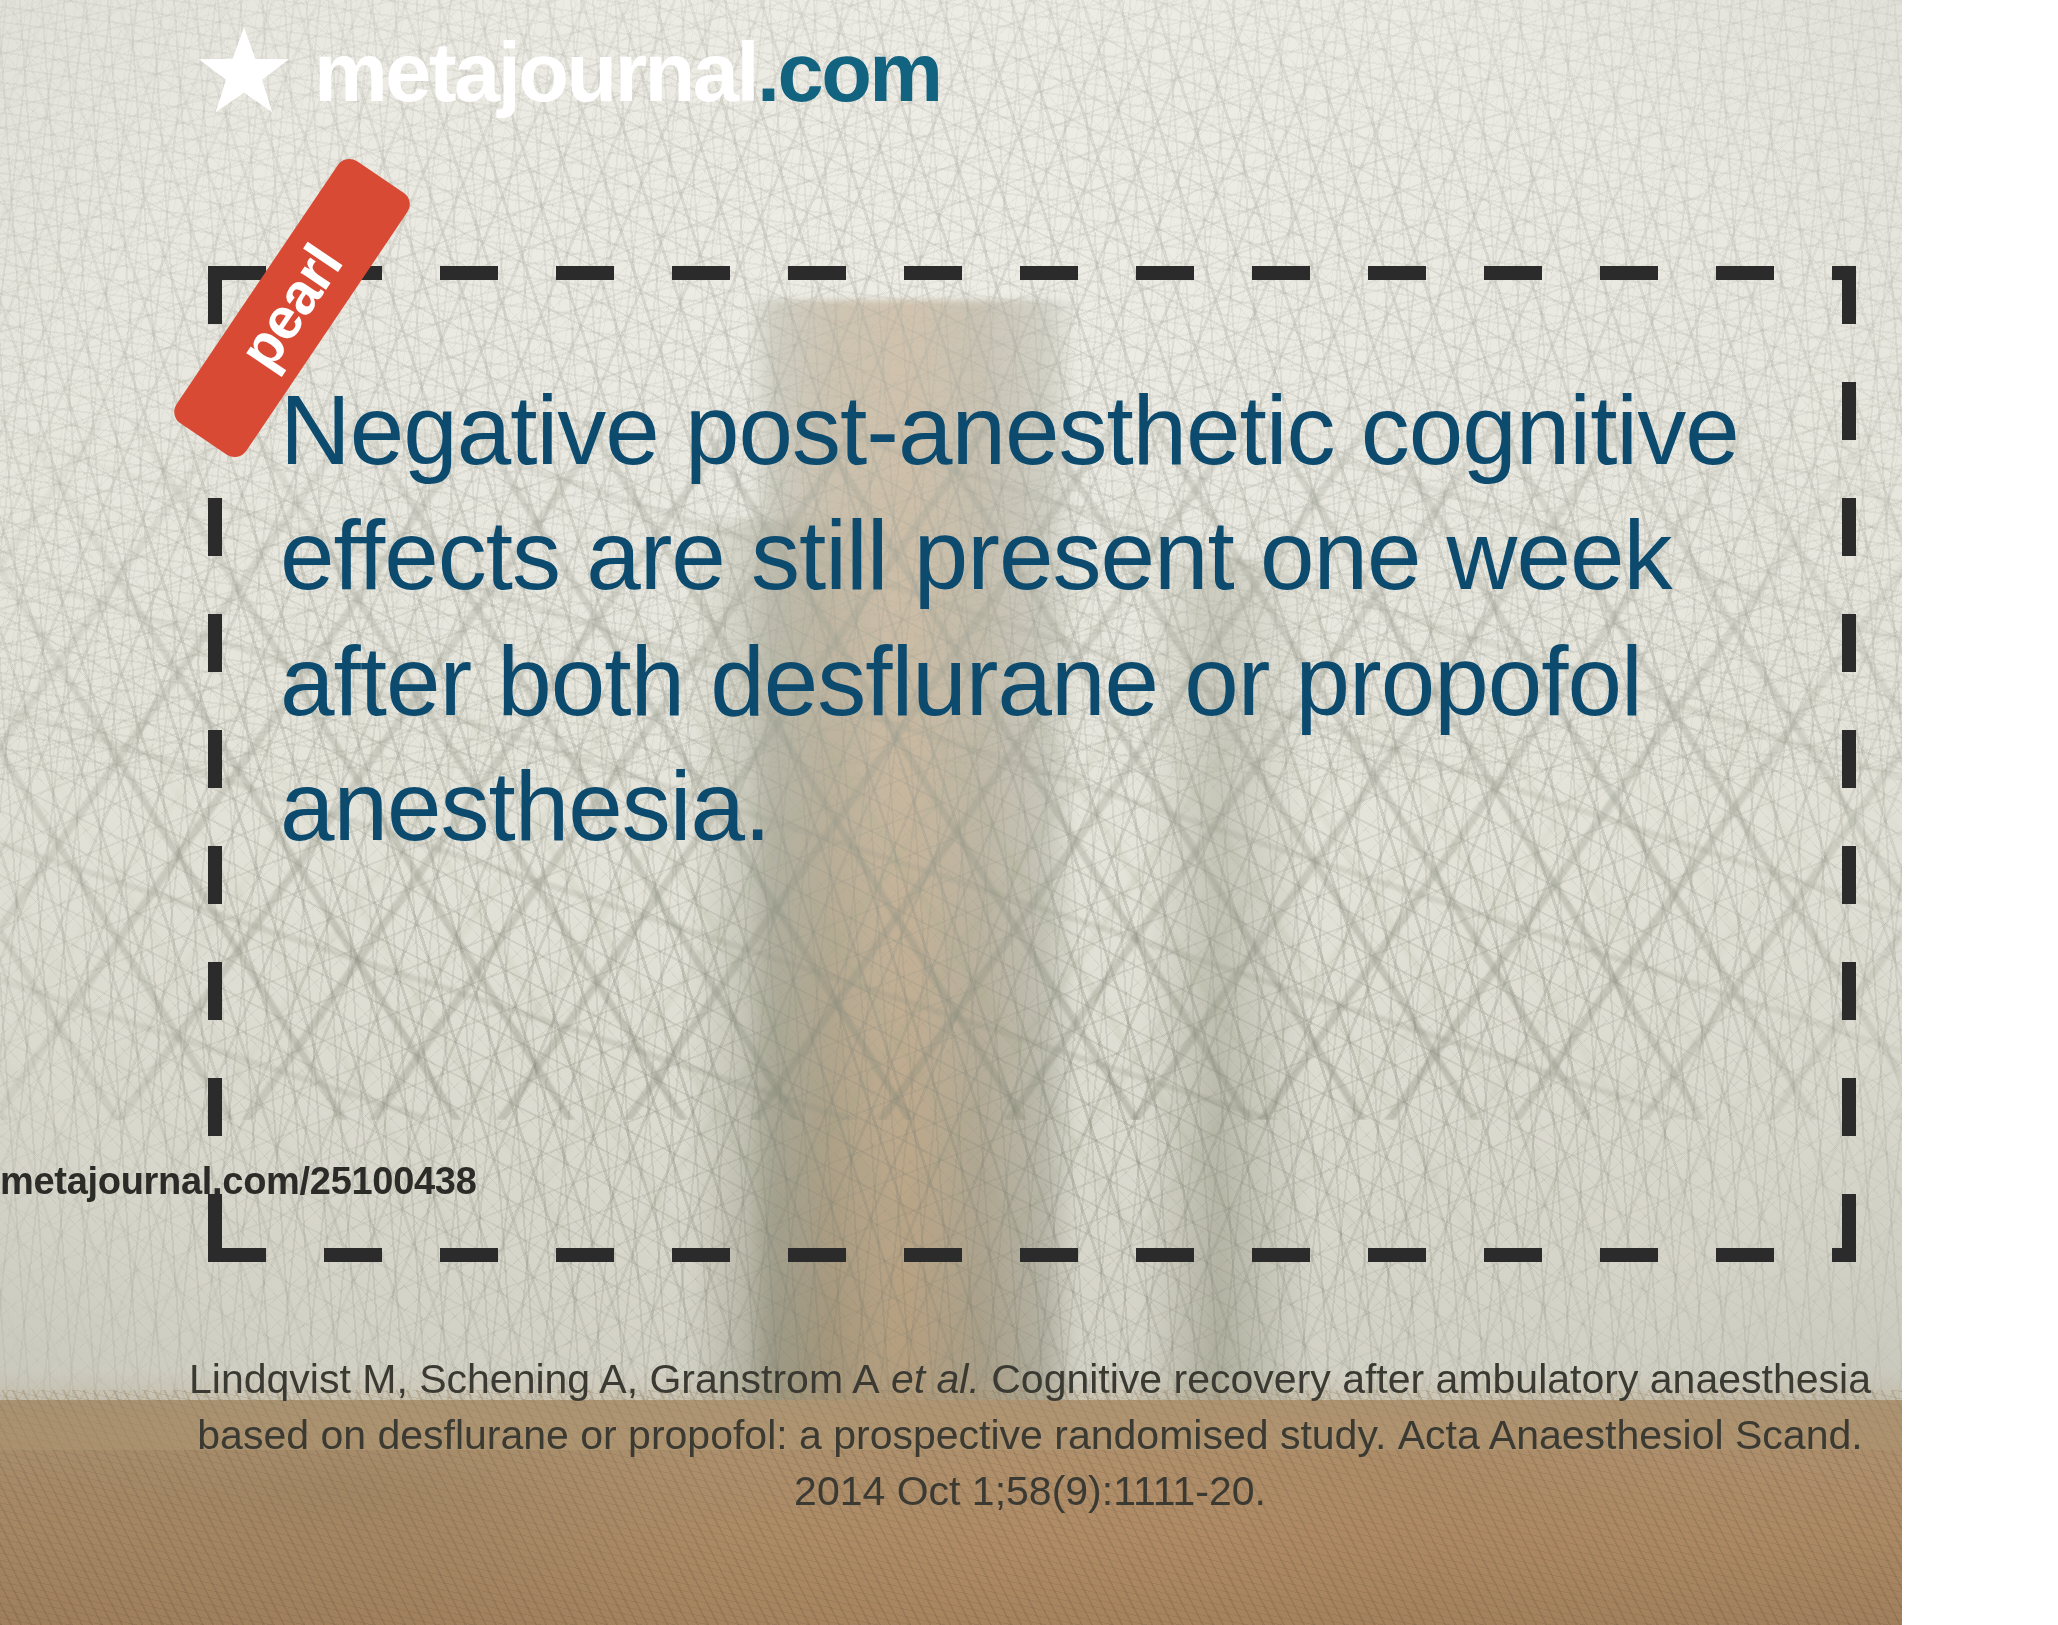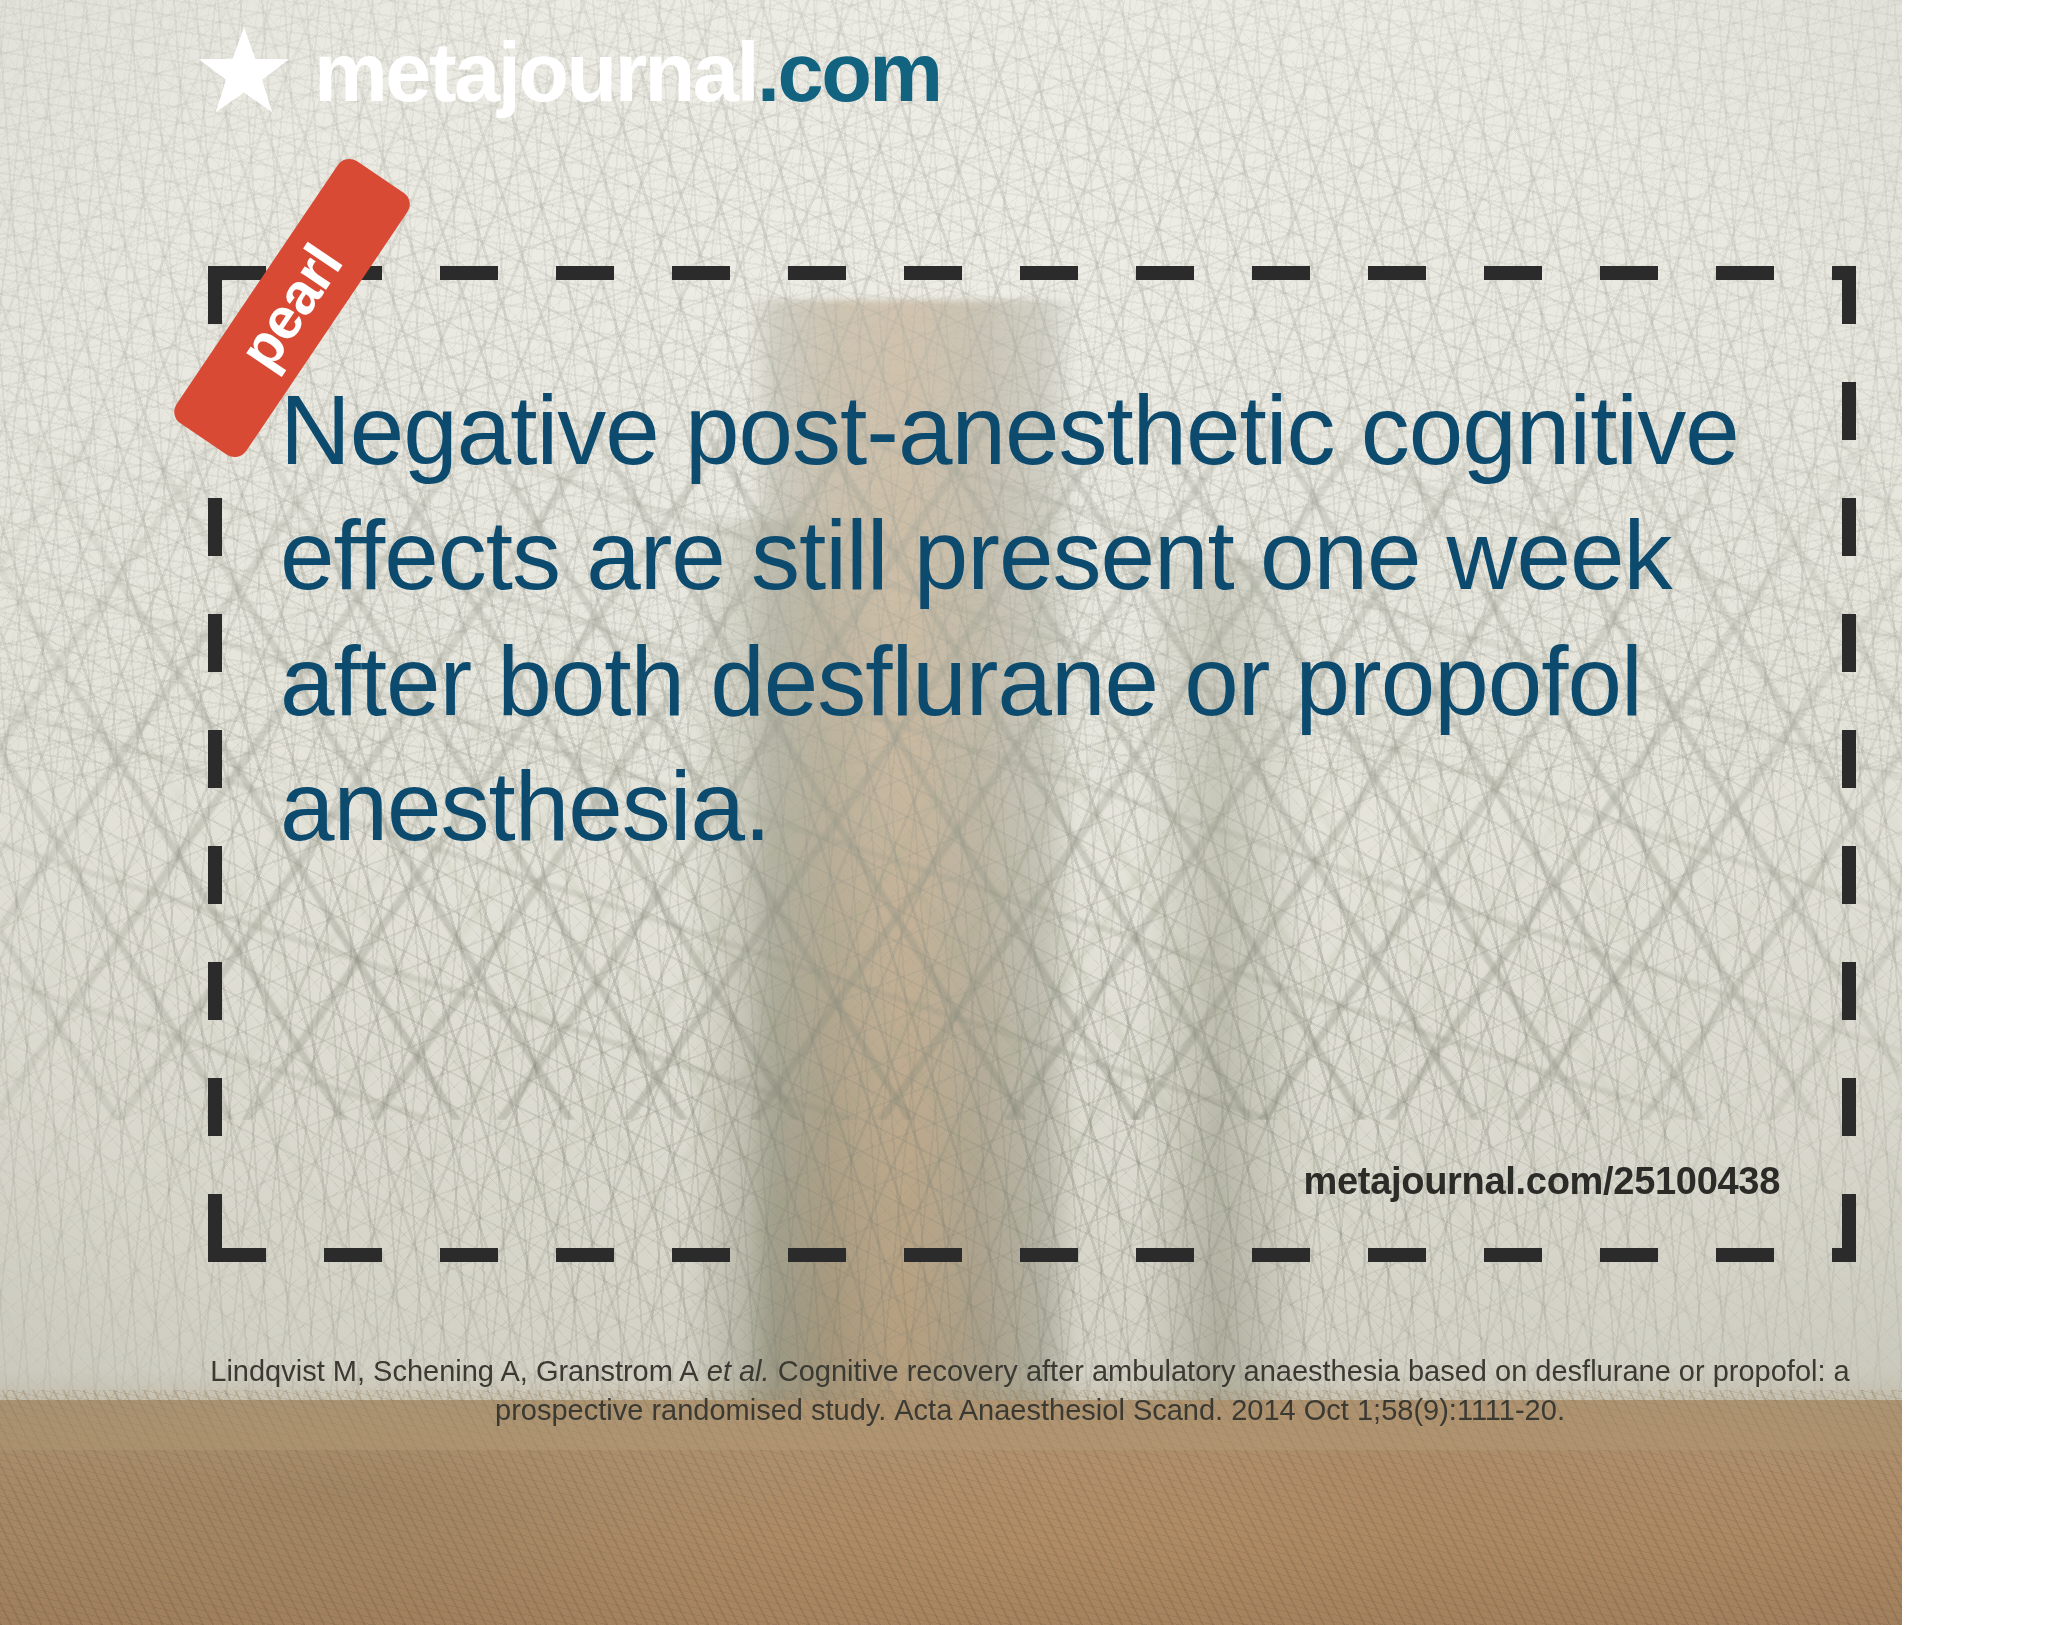--- a/index.html
+++ b/index.html
@@ -210,36 +210,36 @@
     font-weight: 400;
     letter-spacing: -1px;
     z-index: 5;
   }
 
   
   #permalink {
     position: absolute;
     left: 0; top: 1160px;
     width: 1780px;
-    text-align: right;
+    text-align: left;
     color: #2b2b27;
     font-size: 38px;
     font-weight: 700;
     letter-spacing: -0.3px;
     z-index: 5;
   }
 
   
   #citation {
     position: absolute;
     left: 150px; top: 1352px;
     width: 1760px;
     text-align: center;
     color: #3a3a33;
-    font-size: 29px;
+    font-size: 41px;
     line-height: 1.36;
     font-weight: 400;
     z-index: 5;
   }
   #citation .cit-em { font-style: italic; }
 </style>
 </head>
 <body>
 
 <div id="card">

